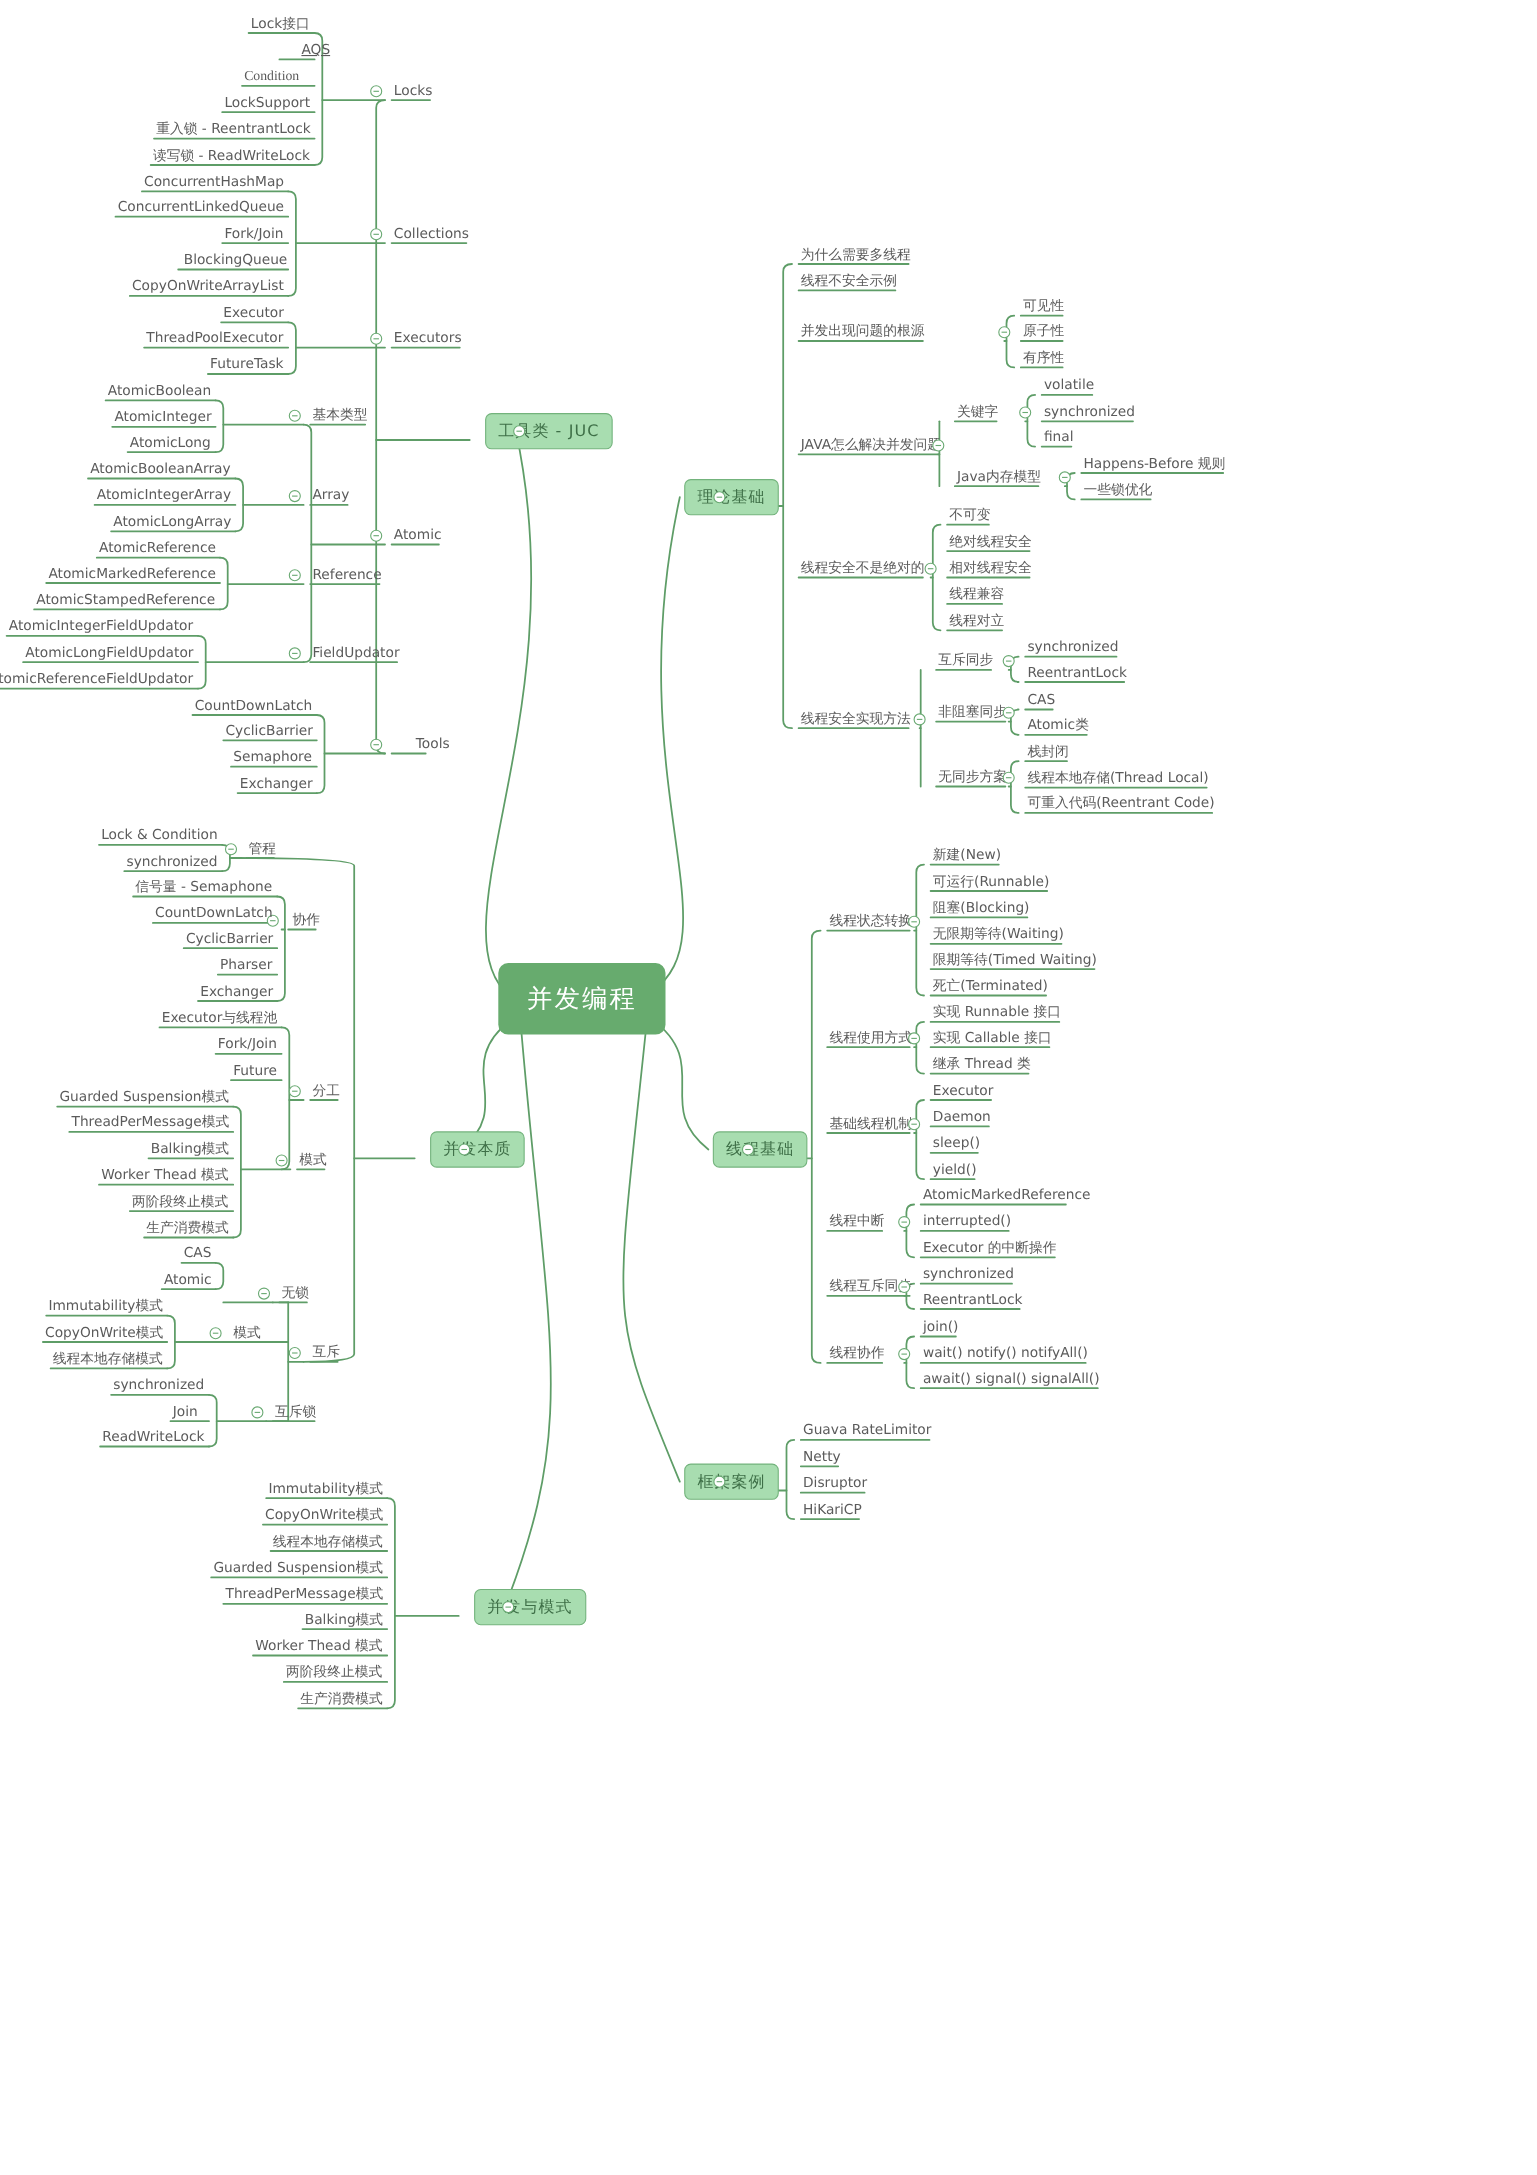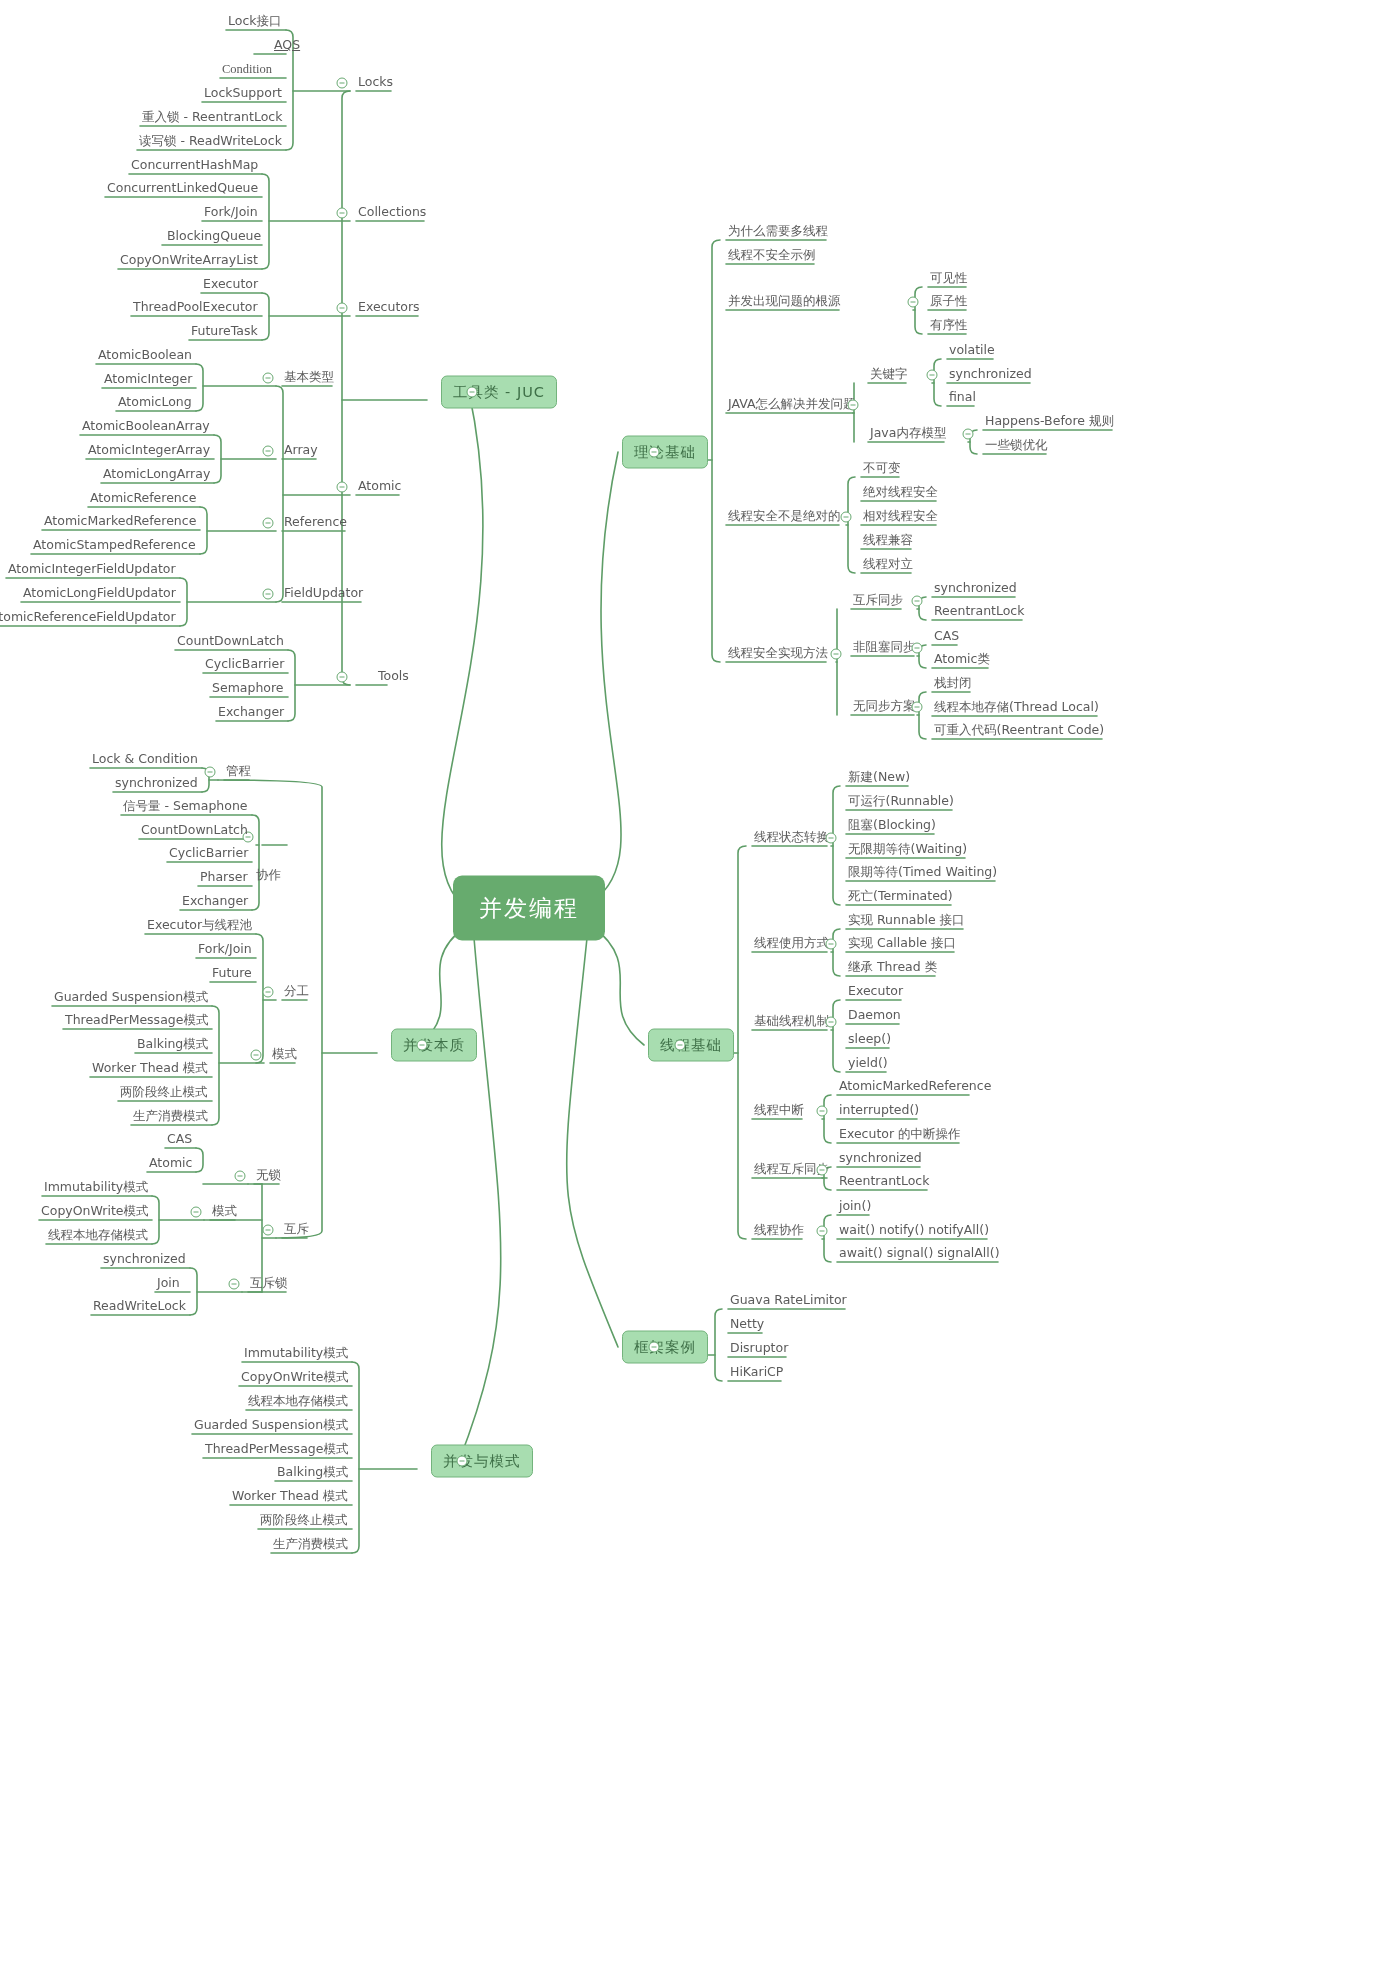--- a/index.html
+++ b/index.html
@@ -321,21 +321,21 @@
     <div class="node leaf" style="top: 594px; left: 21px;">AtomicLongFieldUpdator</div>
     <div class="node leaf" style="top: 618px; left: -12px;">AtomicReferenceFieldUpdator</div>
     <div class="node leaf" style="top: 487px; left: 356px;">Atomic</div>
     <div class="toggle" style="left: 342px; top: 487px;"></div>
     <div class="l1" style="top: 1045px; left: 391px;">并发本质</div>
     <div class="toggle" style="left: 422px; top: 1045px;"></div>
     <div class="node leaf" style="top: 772px; left: 224px;">管程</div>
     <div class="toggle" style="left: 210px; top: 772px;"></div>
     <div class="node leaf" style="top: 760px; left: 90px;">Lock &amp; Condition</div>
     <div class="node leaf" style="top: 784px; left: 113px;">synchronized</div>
-    <div class="node leaf" style="top: 837px; left: 254px; margin-top: 39px;">协作</div>
+    <div class="node leaf" style="top: 837px; left: 264px;">协作</div>
     <div class="toggle" style="left: 248px; top: 837px;"></div>
     <div class="node leaf" style="top: 807px; left: 121px;">信号量 - Semaphone</div>
     <div class="node leaf" style="top: 831px; left: 139px;">CountDownLatch</div>
     <div class="node leaf" style="top: 854px; left: 167px;">CyclicBarrier</div>
     <div class="node leaf" style="top: 878px; left: 198px;">Pharser</div>
     <div class="node leaf" style="top: 902px; left: 180px;">Exchanger</div>
     <div class="node leaf" style="top: 992px; left: 282px;">分工</div>
     <div class="toggle" style="left: 268px; top: 992px;"></div>
     <div class="node leaf" style="top: 926px; left: 145px;">Executor与线程池</div>
     <div class="node leaf" style="top: 950px; left: 196px;">Fork/Join</div>

